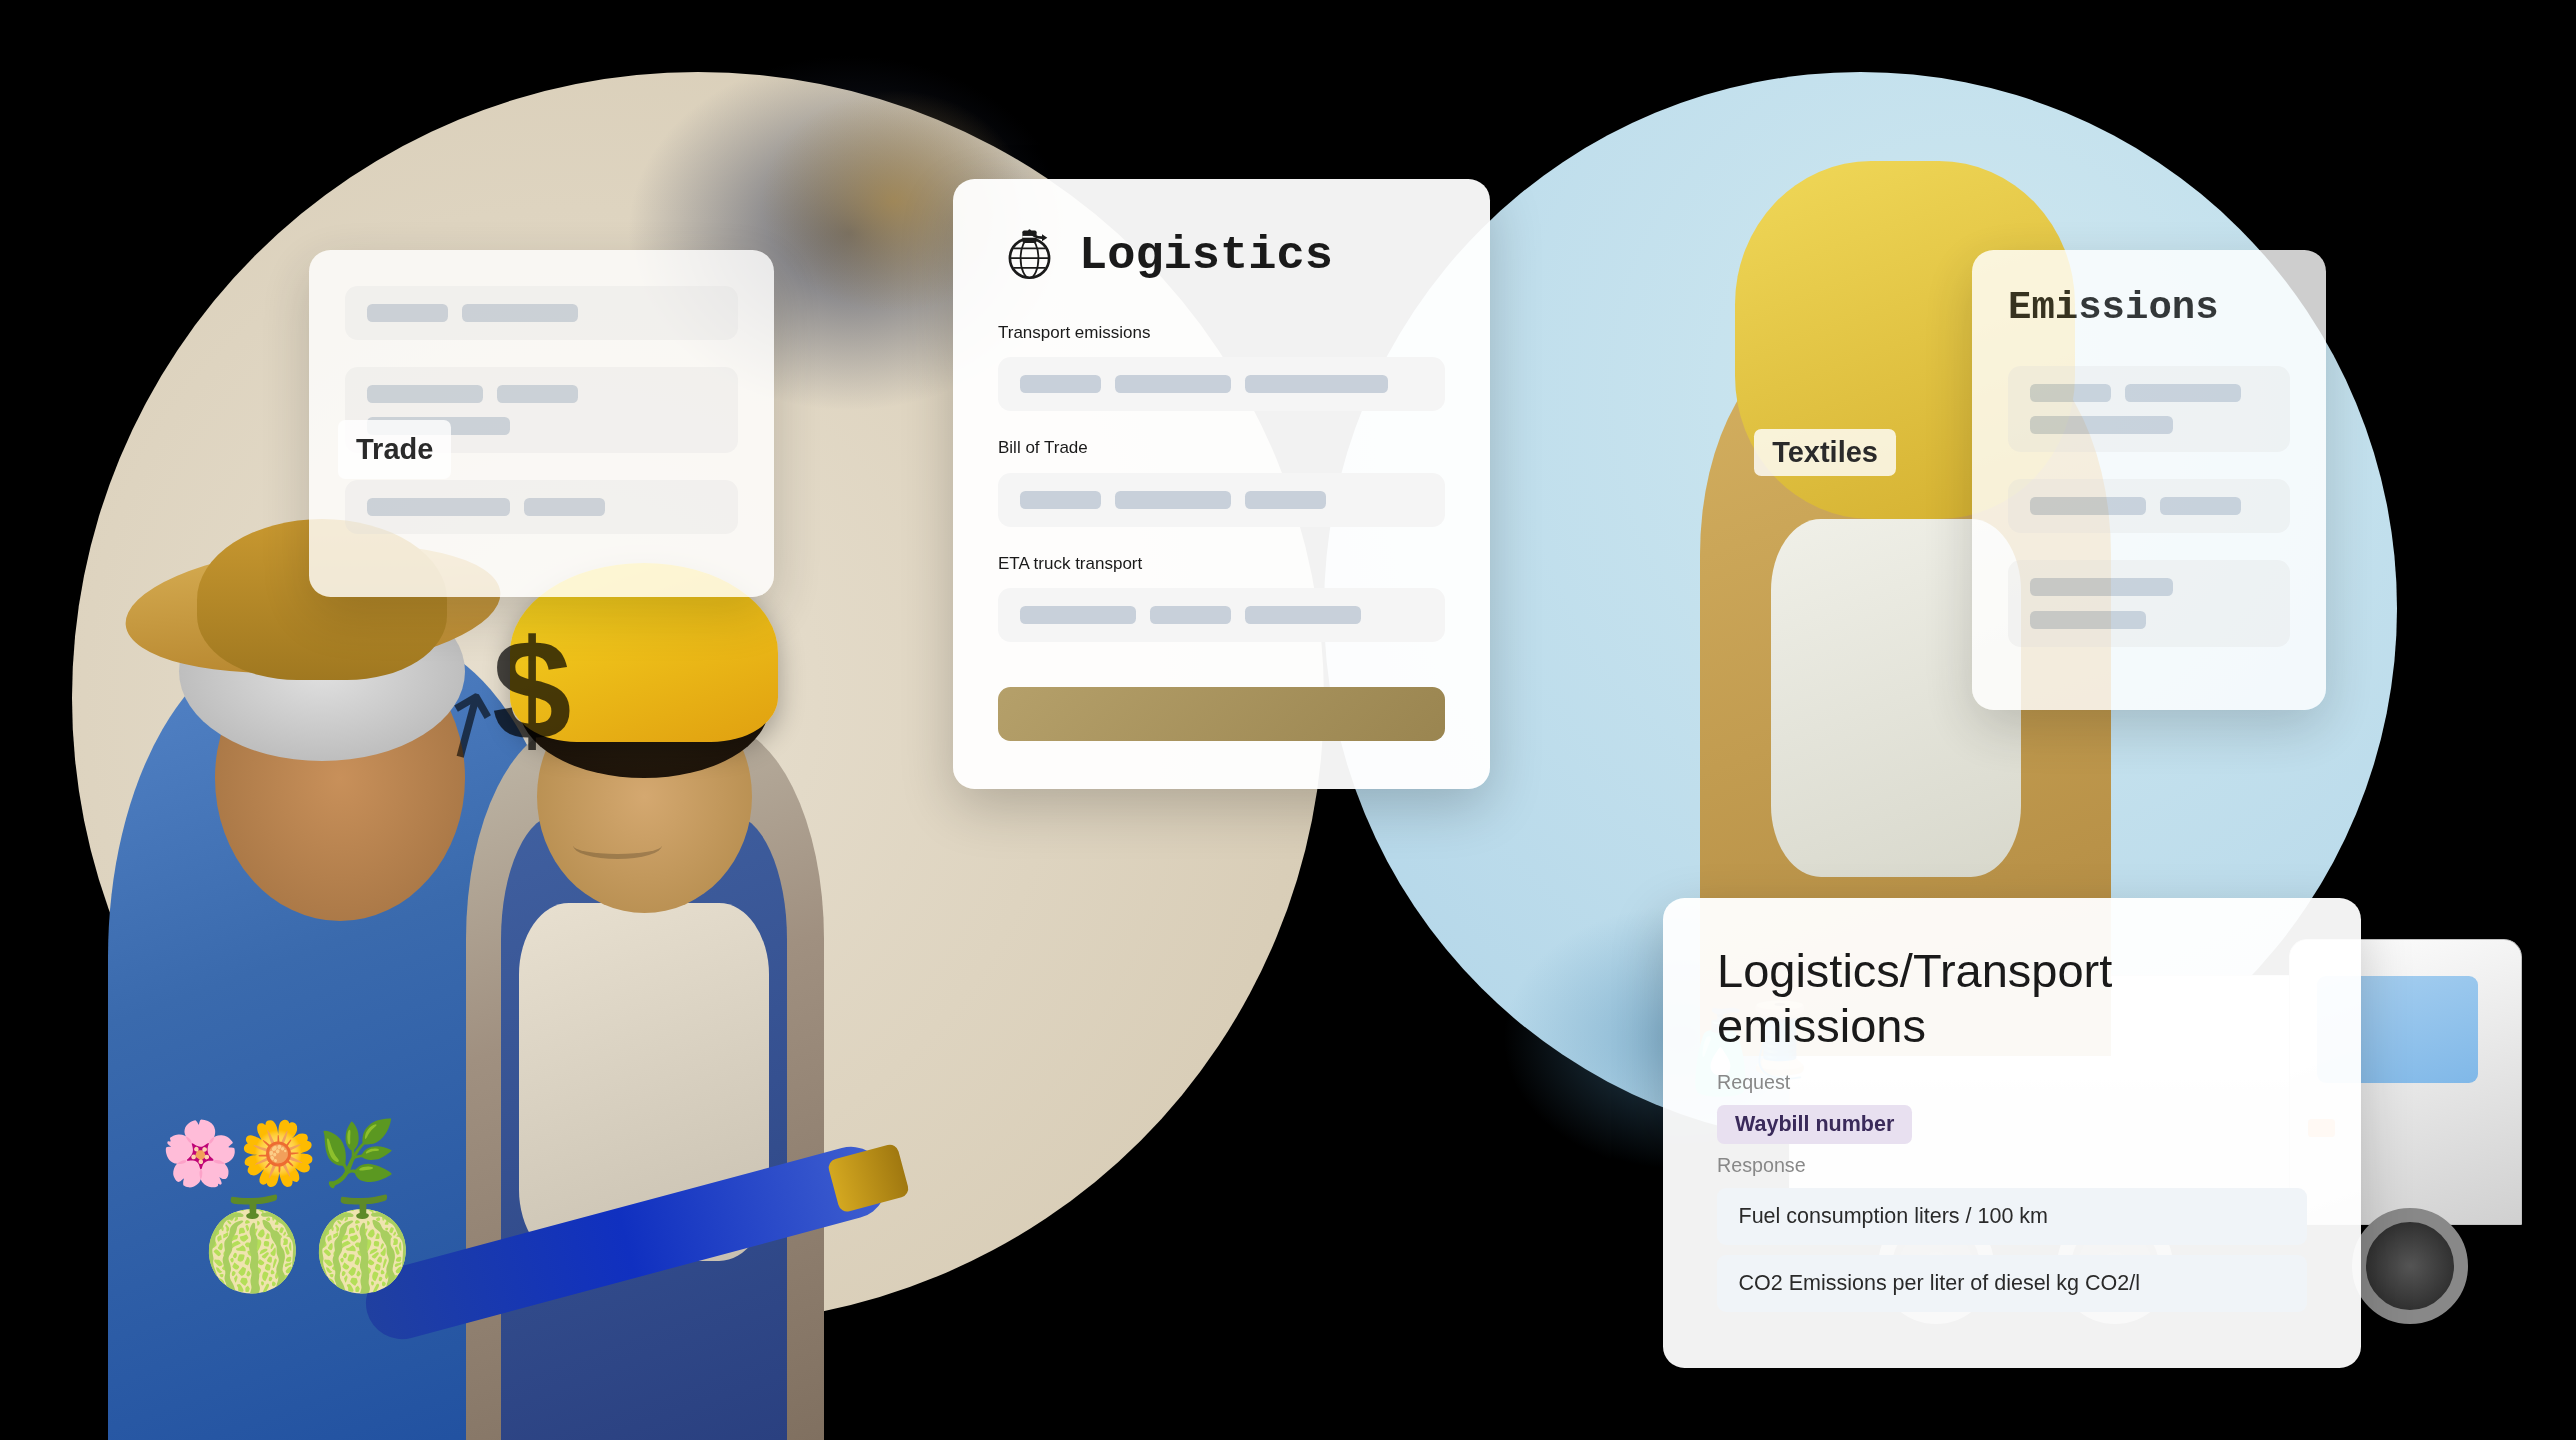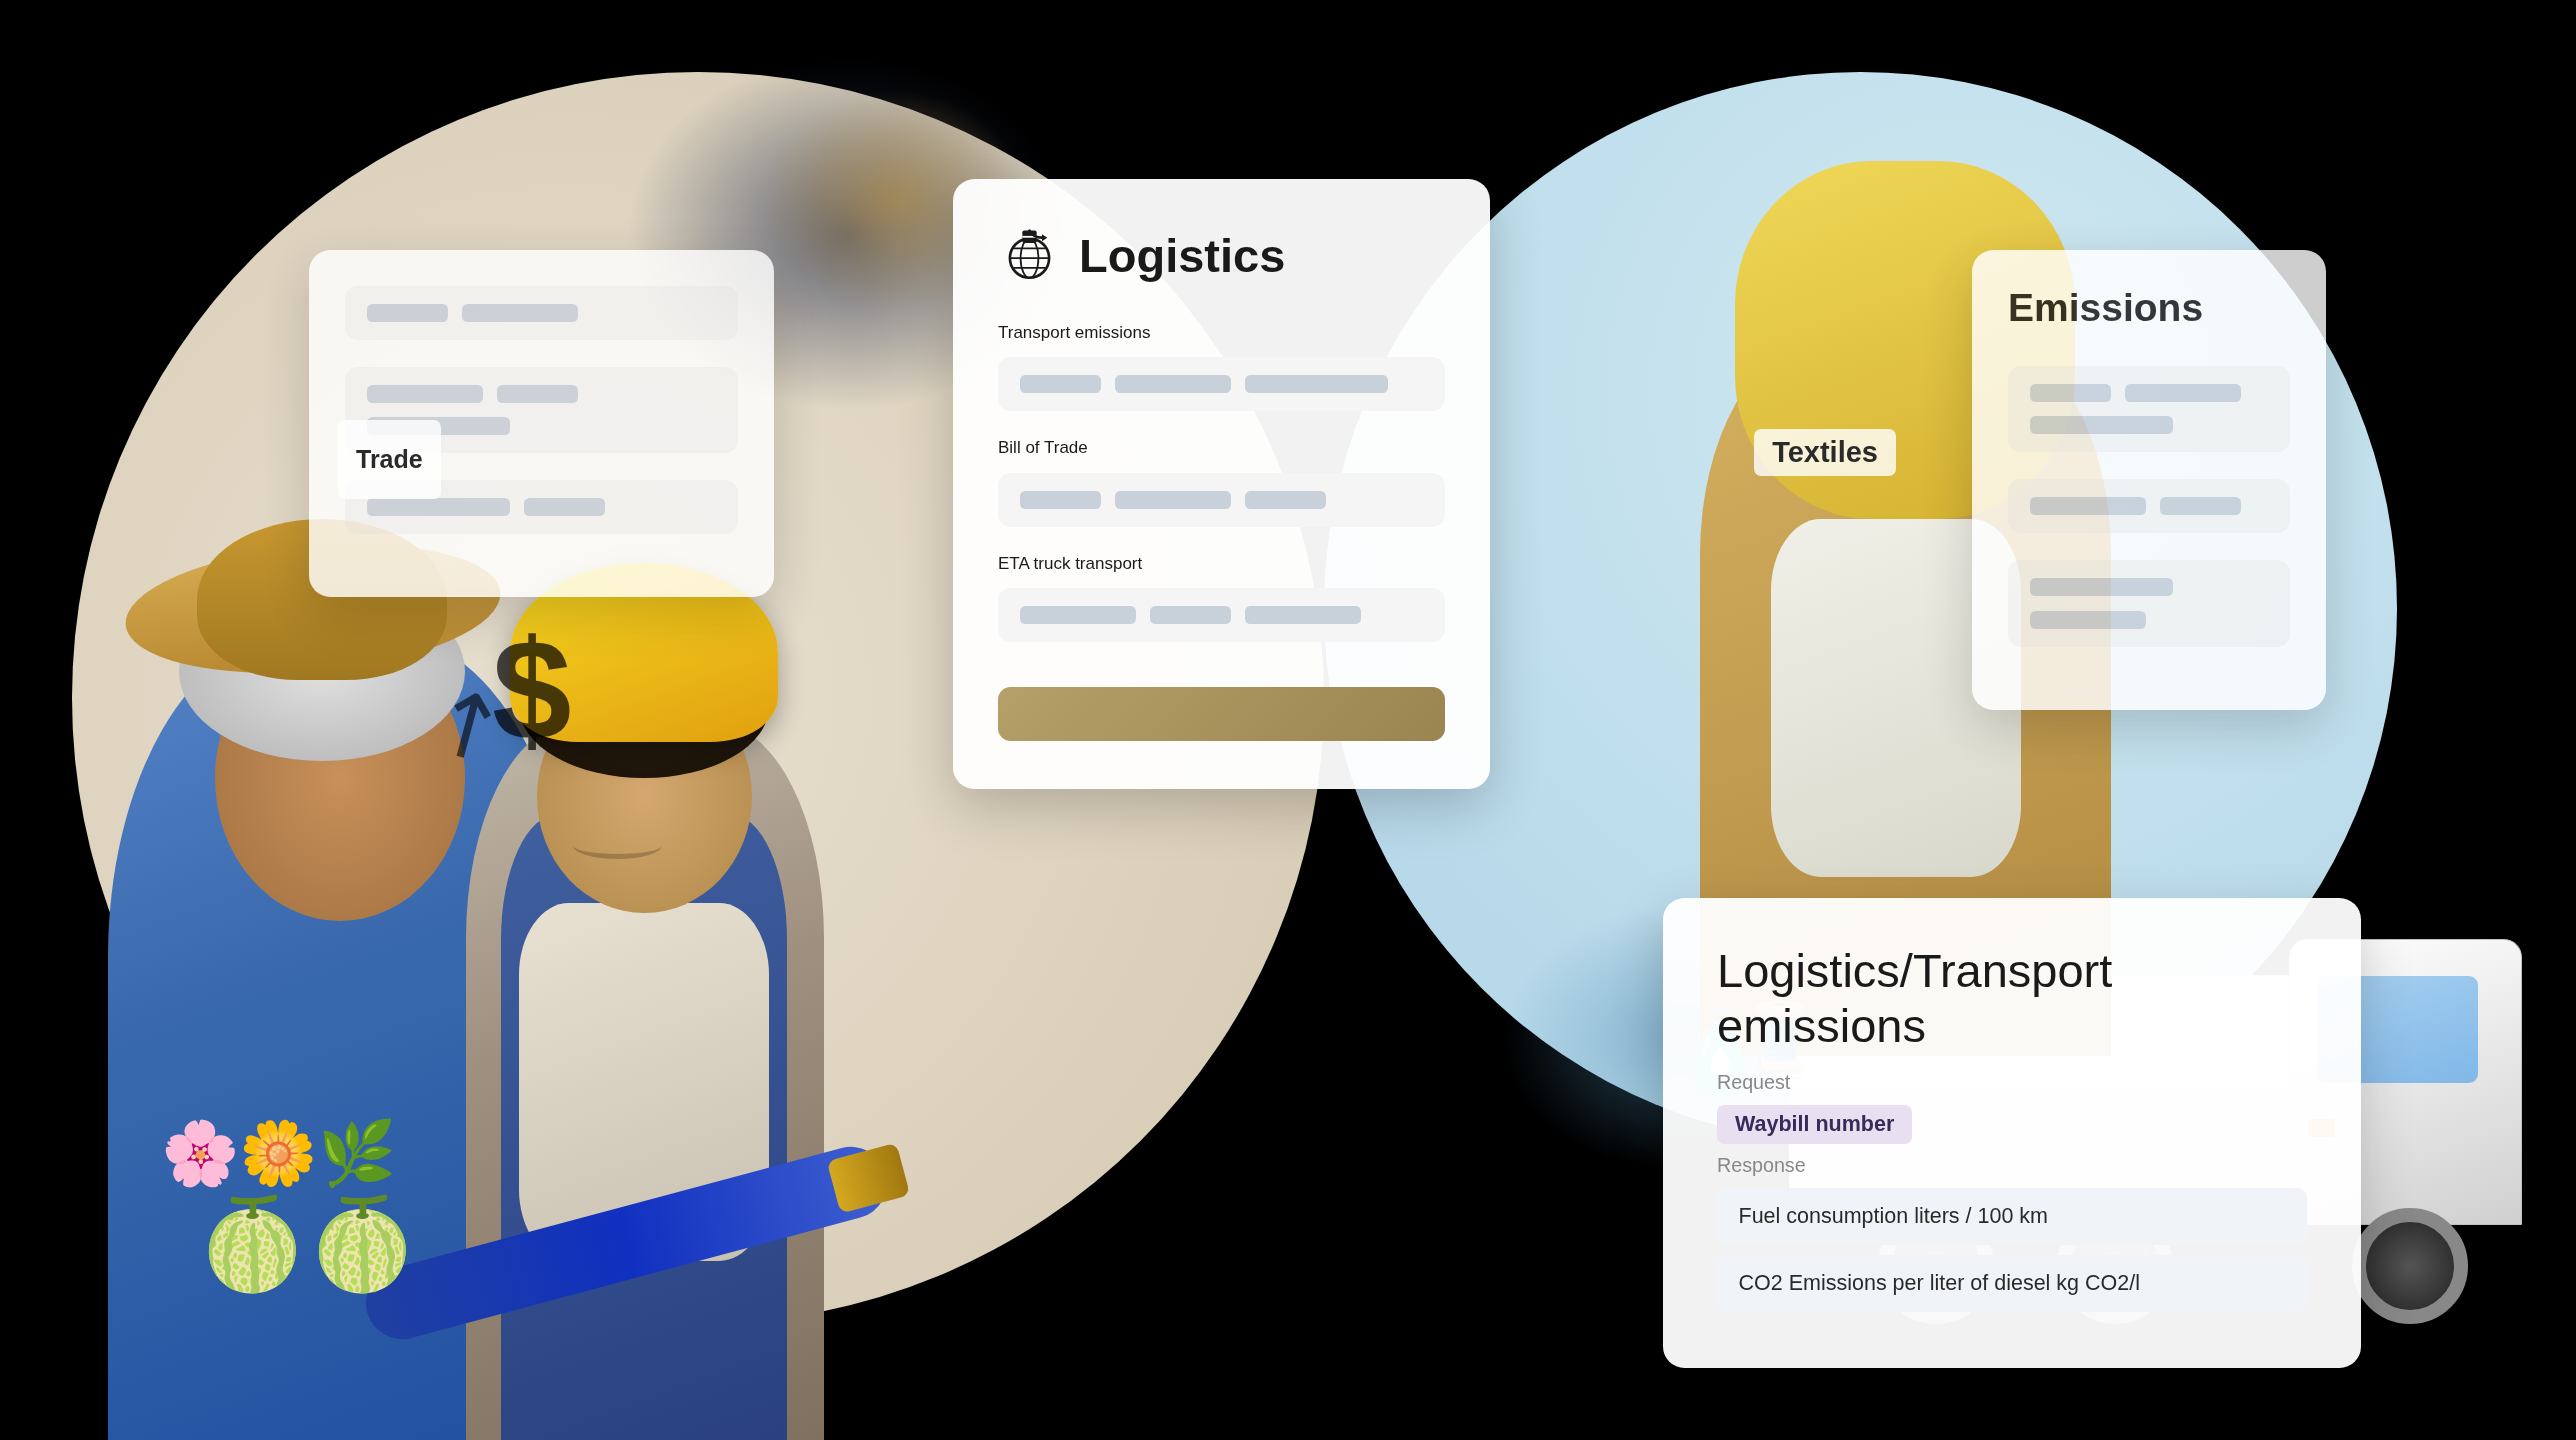--- a/index.html
+++ b/index.html
@@ -118,20 +118,21 @@
       display: flex;
       align-items: center;
       justify-content: center;
       font-size: 36px;
     }
 
     .card-title {
       font-size: 47px;
       font-weight: 700;
       color: #1a1a1a;
+      font-family: Liberation Mono, monospace;
     }
 
     .card-section {
       margin-bottom: 27px;
     }
 
     .card-section-title {
       font-size: 17px;
       font-weight: 400;
       color: #1a1a1a;
@@ -265,25 +266,25 @@
       padding: 7.2px 18px;
       border-radius: 7.2px;
       z-index: 12;
     }
 
     
     .trade-tag {
       position: absolute;
       left: 338px;
       top: 420px;
-      font-size: 25px;
+      font-size: 29px;
       font-weight: 700;
       color: #2a2a2a;
       background: rgba(255,255,255,0.8);
-      padding: 25px 18px;
+      padding: 13px 18px;
       border-radius: 7.2px;
       z-index: 12;
     }
 
     
     .spool-icon {
       position: absolute;
       right: 751px;
       bottom: 358px;
       font-size: 72px;

